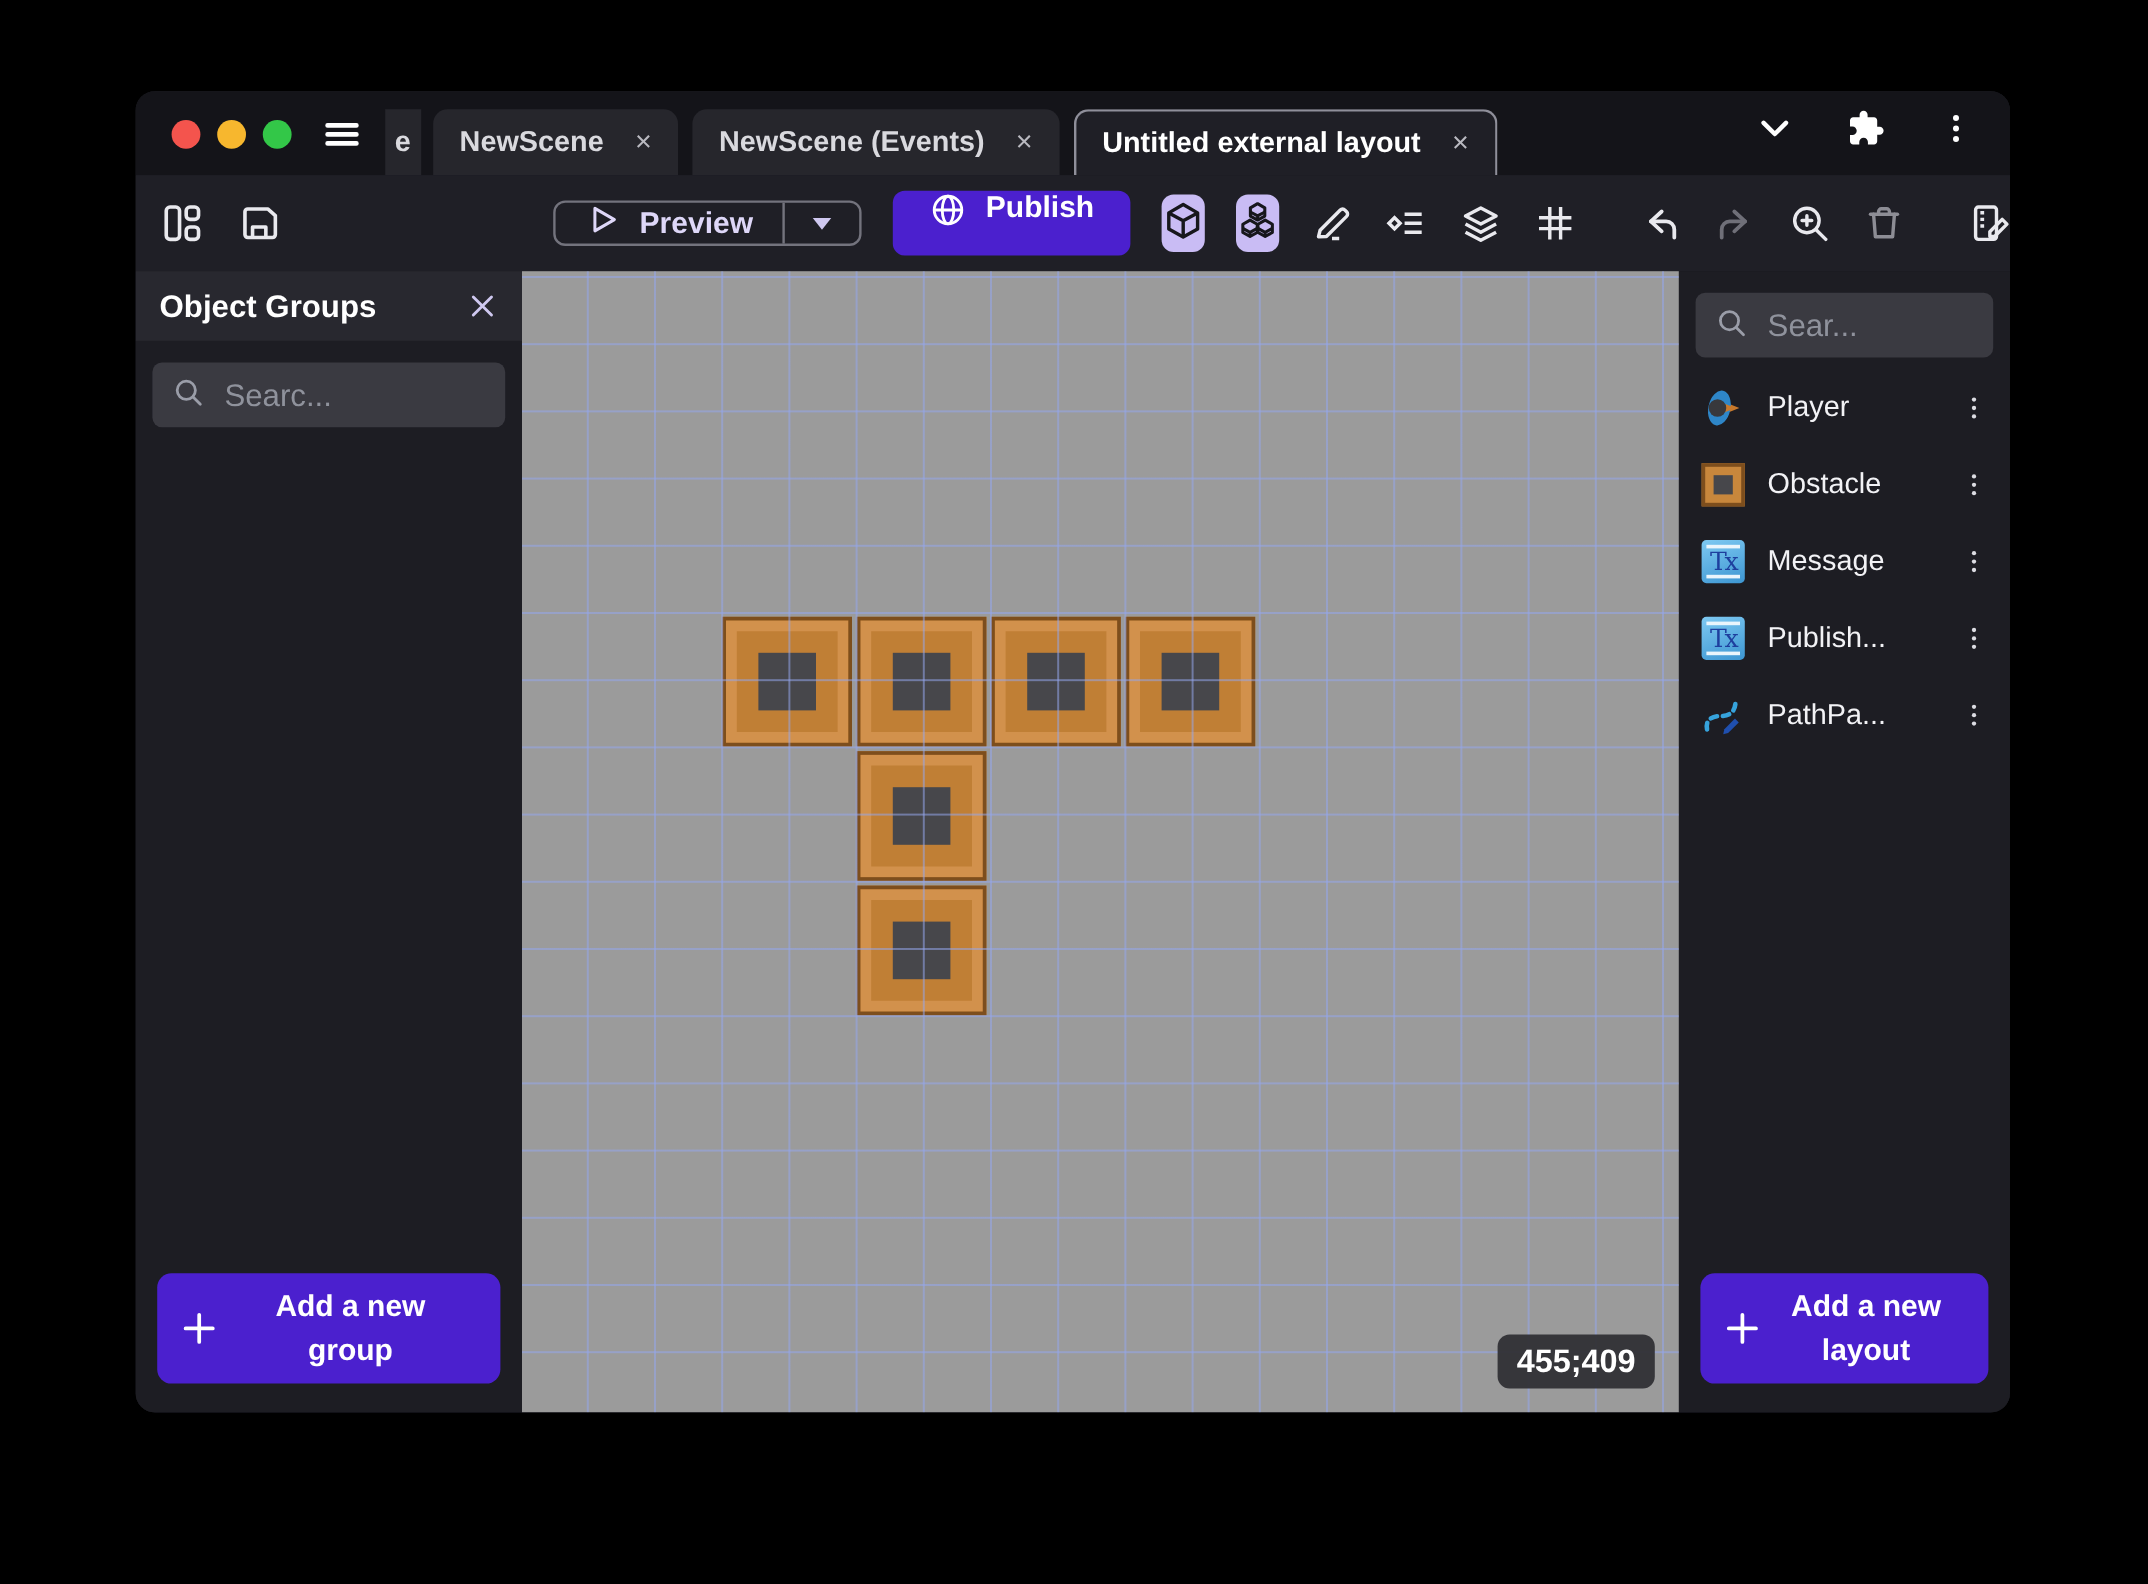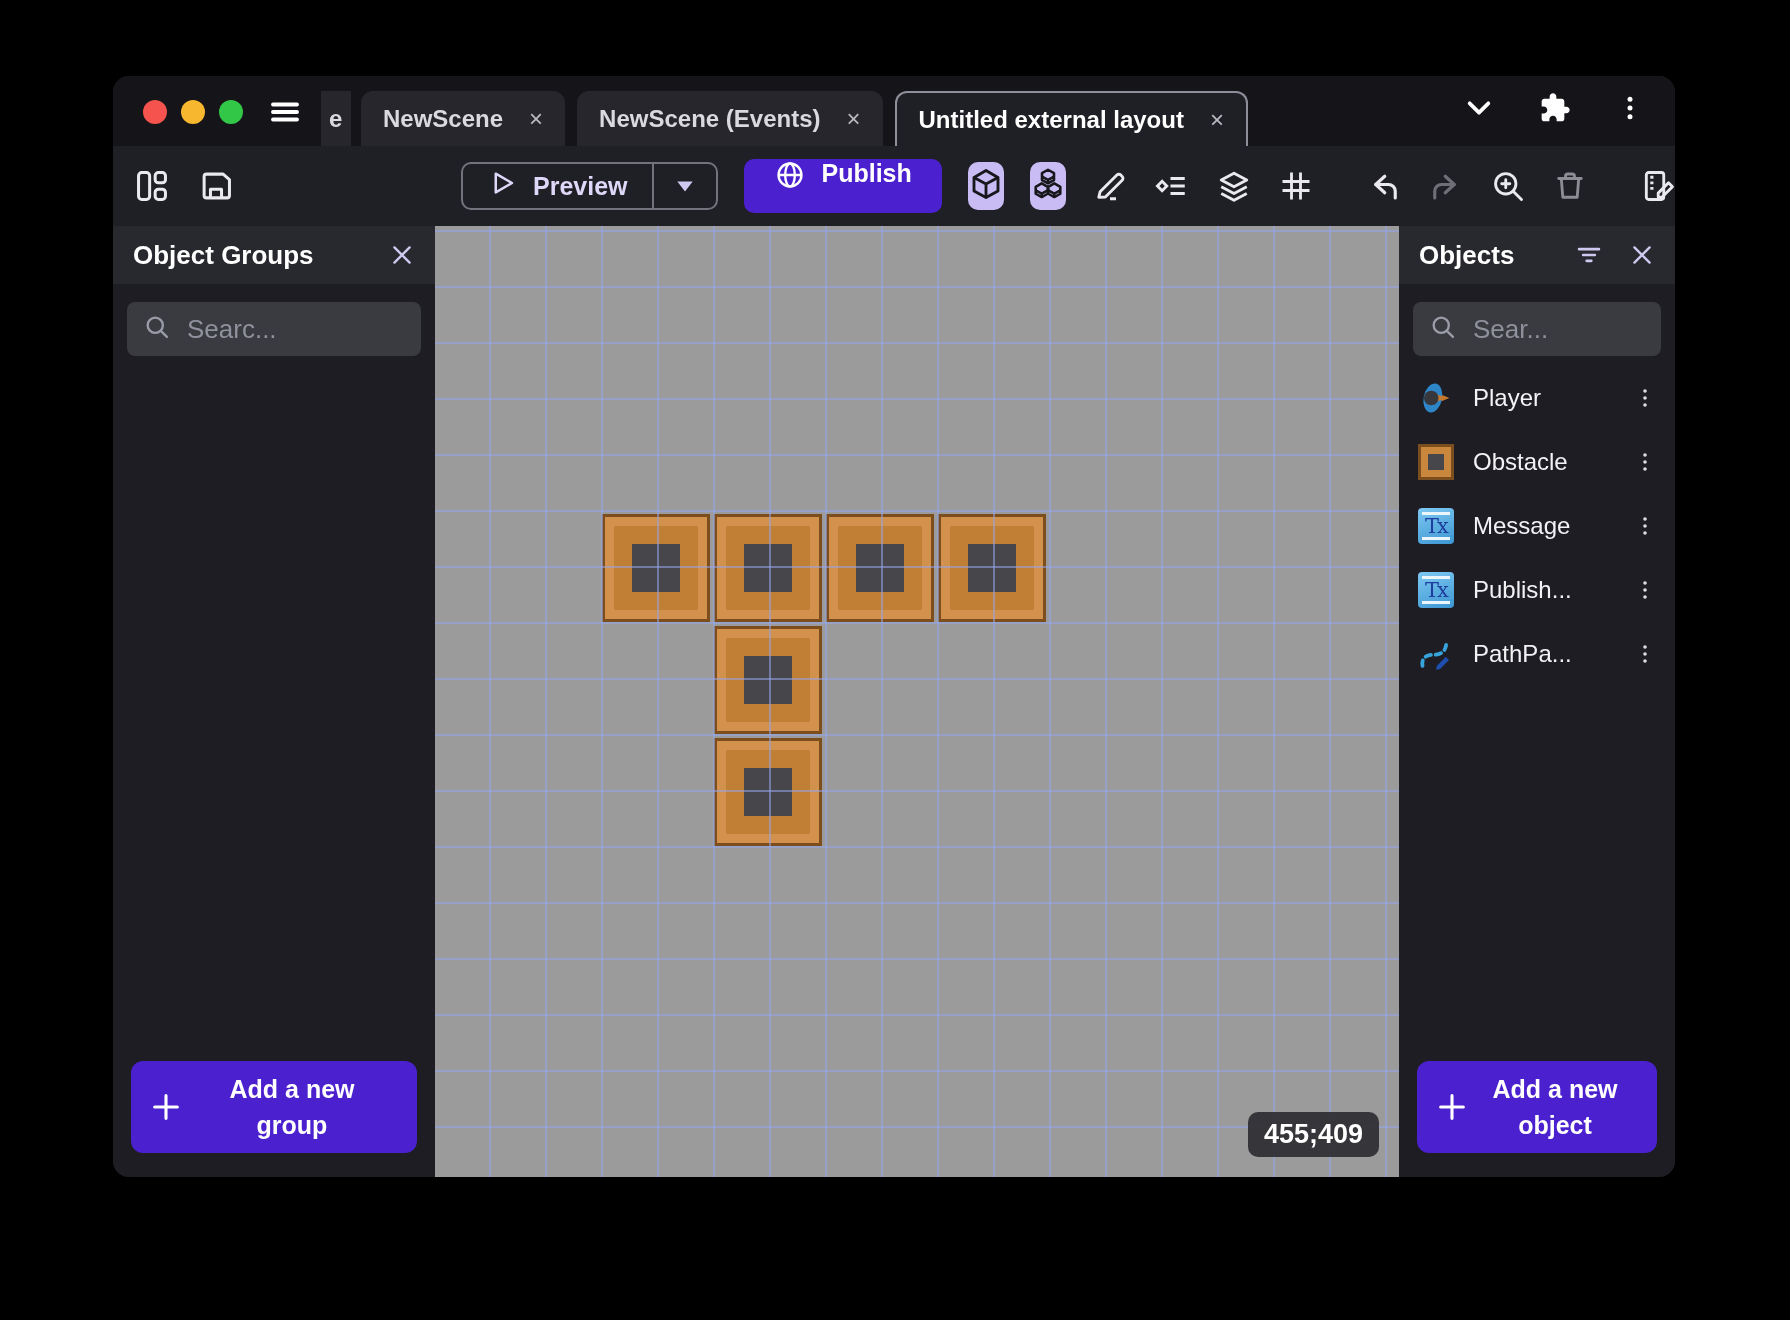--- a/index.html
+++ b/index.html
@@ -20,21 +20,21 @@
   .tab.partial { width:30px; padding:0 8px; margin-right:10px; border-radius:0; overflow:hidden; }
   .tab.active { background:#1f1f26; border:2px solid #8f8f9a; border-bottom:none; color:#fff; font-weight:700; }
   .tabbar-right { margin-left:auto; display:flex; align-items:center; gap:44px; margin:0 30px 18px auto; color:#fff; }
 
   
   .toolbar { height:80px; background:#1f1f26; display:flex; align-items:center; padding:0 20px; gap:26px; flex:0 0 auto; }
   .tbicon { color:#e9e9ee; display:inline-flex; }
   .tbicon.dim { color:#6f6f78; }
   .tbicon.dim2 { color:#8d8d95; }
   .tb-divider { width:2px; height:44px; background:#3c3c45; }
-  .preview-btn { margin-left:200px; height:48px; border:2px solid #73737d; border-radius:10px;
+  .preview-btn { margin-left:200px; height:38px; border:2px solid #73737d; border-radius:10px;
                  display:flex; align-items:center; color:#ded7f8; }
   .preview-main { display:flex; align-items:center; gap:16px; padding:0 24px; font-size:25px; font-weight:700; }
   .preview-sep { width:2px; height:100%; background:#73737d; }
   .preview-caret { padding:0 20px; display:flex; }
   .publish-btn { height:54px; background:#4b20ce; border-radius:10px; display:flex; align-items:flex-start;
                  gap:16px; padding:0 30px; color:#fff; font-size:25px; font-weight:700; border:none; }
   .toggle { width:48px; height:48px; border-radius:10px; background:#c9bcf4; display:flex; align-items:center;
             justify-content:center; color:#17171c; }
 
   
@@ -304,34 +304,20 @@
           <div class="block" style="left: 391px; top: 288px;"></div>
           <div class="block" style="left: 503px; top: 288px;"></div>
           <div class="block" style="left: 279px; top: 400px;"></div>
           <div class="block" style="left: 279px; top: 512px;"></div>
         </div>
       <div class="grid-overlay"></div>
       <div class="coord-badge">455;409</div>
     </div>
 
     <div class="panel right">
-      <div class="panel-header">
-        <span class="panel-title">Objects</span>
-        <span class="spacer"></span>
-        <span class="panel-x">
-          <svg width="28" height="28" viewBox="0 0 24 24" fill="none" stroke="currentColor" stroke-width="2.3" stroke-linecap="round">
-              <path d="M3.5 7h17M7 12h10M10 17h4"></path>
-            </svg>
-        </span>
-        <span class="panel-x">
-          <svg width="26" height="26" viewBox="0 0 24 24">
-              <path d="M5 5l14 14M19 5L5 19" stroke="currentColor" stroke-width="2.2" stroke-linecap="round"></path>
-            </svg>
-        </span>
-      </div>
       <div class="searchbox">
         <span>
           <svg width="28" height="28" viewBox="0 0 24 24" fill="none" stroke="#9a9da8" stroke-width="2">
               <circle cx="10.5" cy="10.5" r="6.5"></circle>
               <path d="M15.5 15.5L20.5 20.5" stroke-linecap="round"></path>
             </svg>
         </span>
         <input type="text" placeholder="Sear..." style="">
       </div>
 
@@ -420,18 +406,18 @@
         </div>
 
       </div>
 
       <button class="add-btn">
         <span class="plus">
           <svg width="34" height="34" viewBox="0 0 24 24">
               <path d="M12 4v16M4 12h16" stroke="#fff" stroke-width="2.2" stroke-linecap="round"></path>
             </svg>
         </span>
-        <span class="add-label">Add a new object</span>
+        <span class="add-label">Add a new layout</span>
       </button>
     </div>
 
   </div>
 </div>
 
 </body></html>

